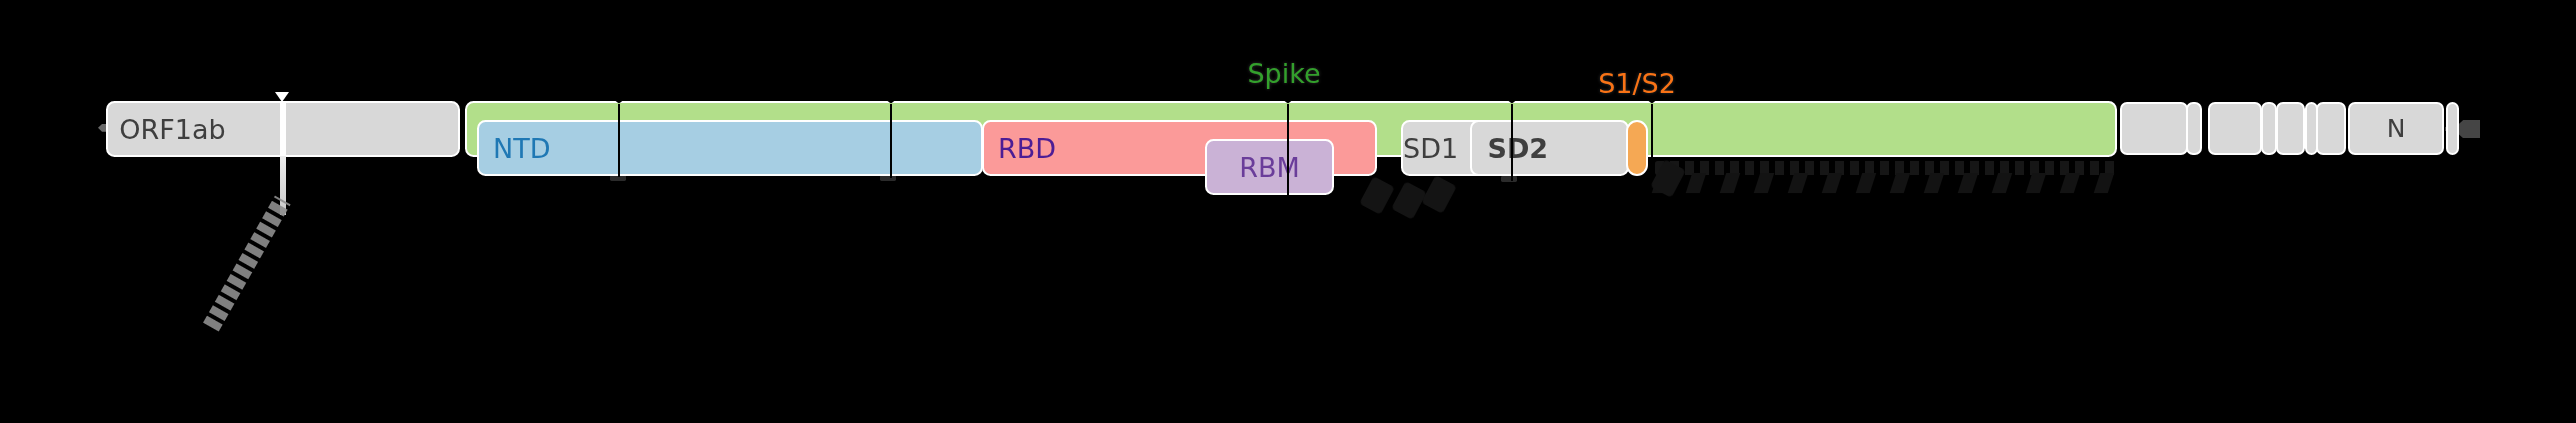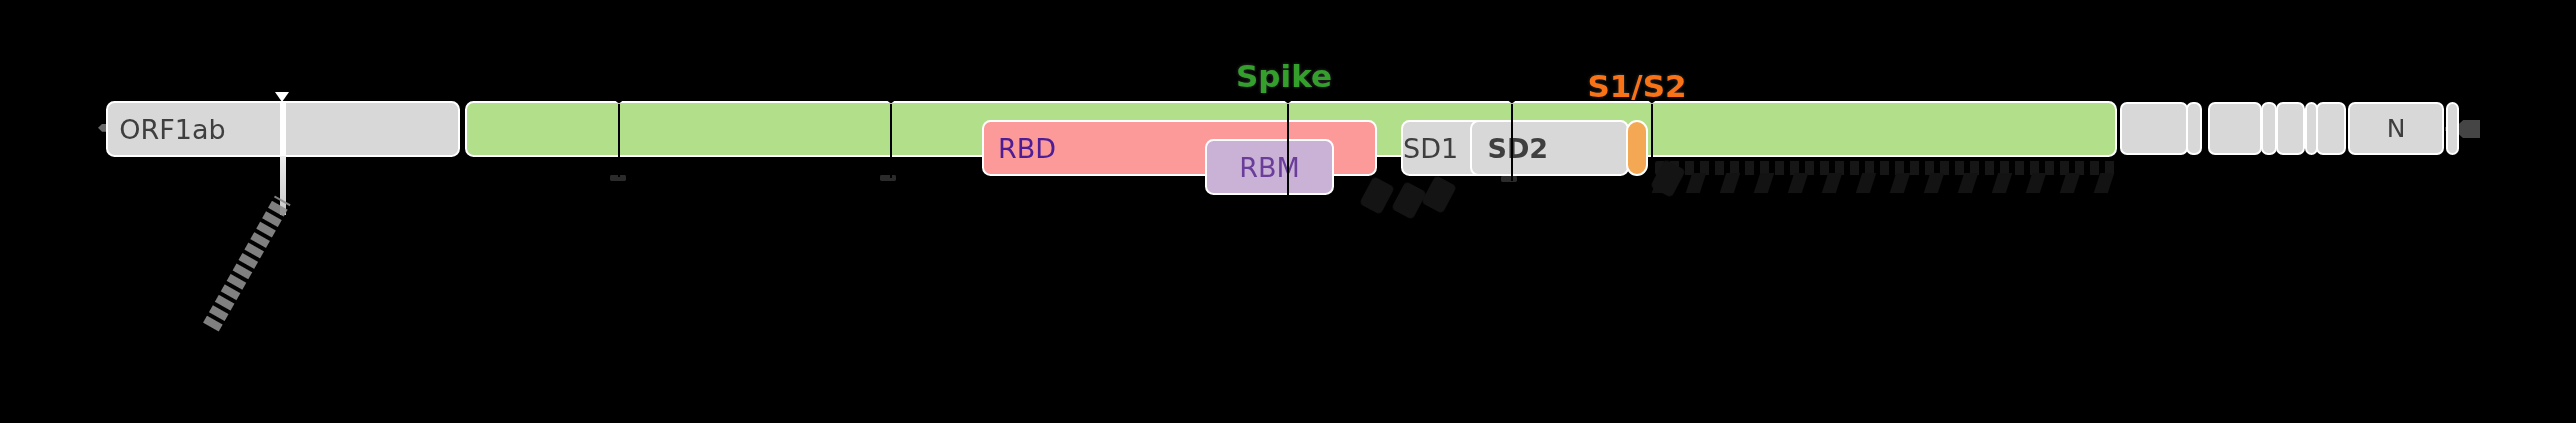--- a/index.html
+++ b/index.html
@@ -28,21 +28,21 @@
   .spike-bar{left:465px;width:1652px;top:101px;height:56px;background:#b2df8a;z-index:1;}
   .ntd{left:477px;width:506px;background:#a6cee3;color:#1f78b4;padding-left:14px;}
   .rbd{left:982px;width:395px;background:#fb9a99;color:#4c1d95;padding-left:14px;}
   .sd1{left:1401px;width:92px;justify-content:flex-start;}
   .sd2{left:1470px;width:159px;padding-left:15.5px;font-weight:bold;}
   .s1s2-pill{left:1626px;width:22px;background:#f5a854;border-radius:11.3px;z-index:3;}
   .rbm{position:absolute;left:1205px;width:129px;top:139px;height:56px;z-index:4;
        background:#cab2d6;color:#6a3d9a;justify-content:center;}
 
   
-  .float-label{position:absolute;font-weight:bold;font-size:31px;text-align:center;z-index:6;
+  .float-label{position:absolute;font-weight:normal;font-size:27px;text-align:center;z-index:6;
                text-shadow:0 0 3.5px rgba(110,110,110,.5);}
   .spike-label{left:1227px;top:58px;width:114px;color:#33a02c;}
   .s1s2-label{left:1580px;top:68px;width:114px;color:#f97316;}
 
   
   .bline{position:absolute;top:104px;width:2.1px;background:#000;z-index:5;}
   .bline::before,.bline::after{content:"";position:absolute;top:-5px;width:7.7px;height:2.1px;background:#000;}
   .bline::before{left:-5.6px;transform:rotate(38deg);}
   .bline::after{left:0px;transform:rotate(-38deg);}
 
@@ -80,20 +80,23 @@
   <div class="fbox gray orf1ab">
     <span>ORF1ab</span>
   </div>
   <div class="fs-gap"></div>
   <div class="fs-tri"></div>
   <div class="fs-drop"></div>
   <div class="rot-label"></div>
 
   <div class="fbox spike-bar"></div>
 
+  <div class="fbox domain-row ntd">
+    <span>NTD</span>
+  </div>
   <div class="fbox domain-row rbd">
     <span>RBD</span>
   </div>
   <div class="fbox domain-row gray sd1">
     <span>SD1</span>
   </div>
   <div class="fbox domain-row gray sd2">
     <span>SD2</span>
   </div>
   <div class="fbox domain-row s1s2-pill"></div>

